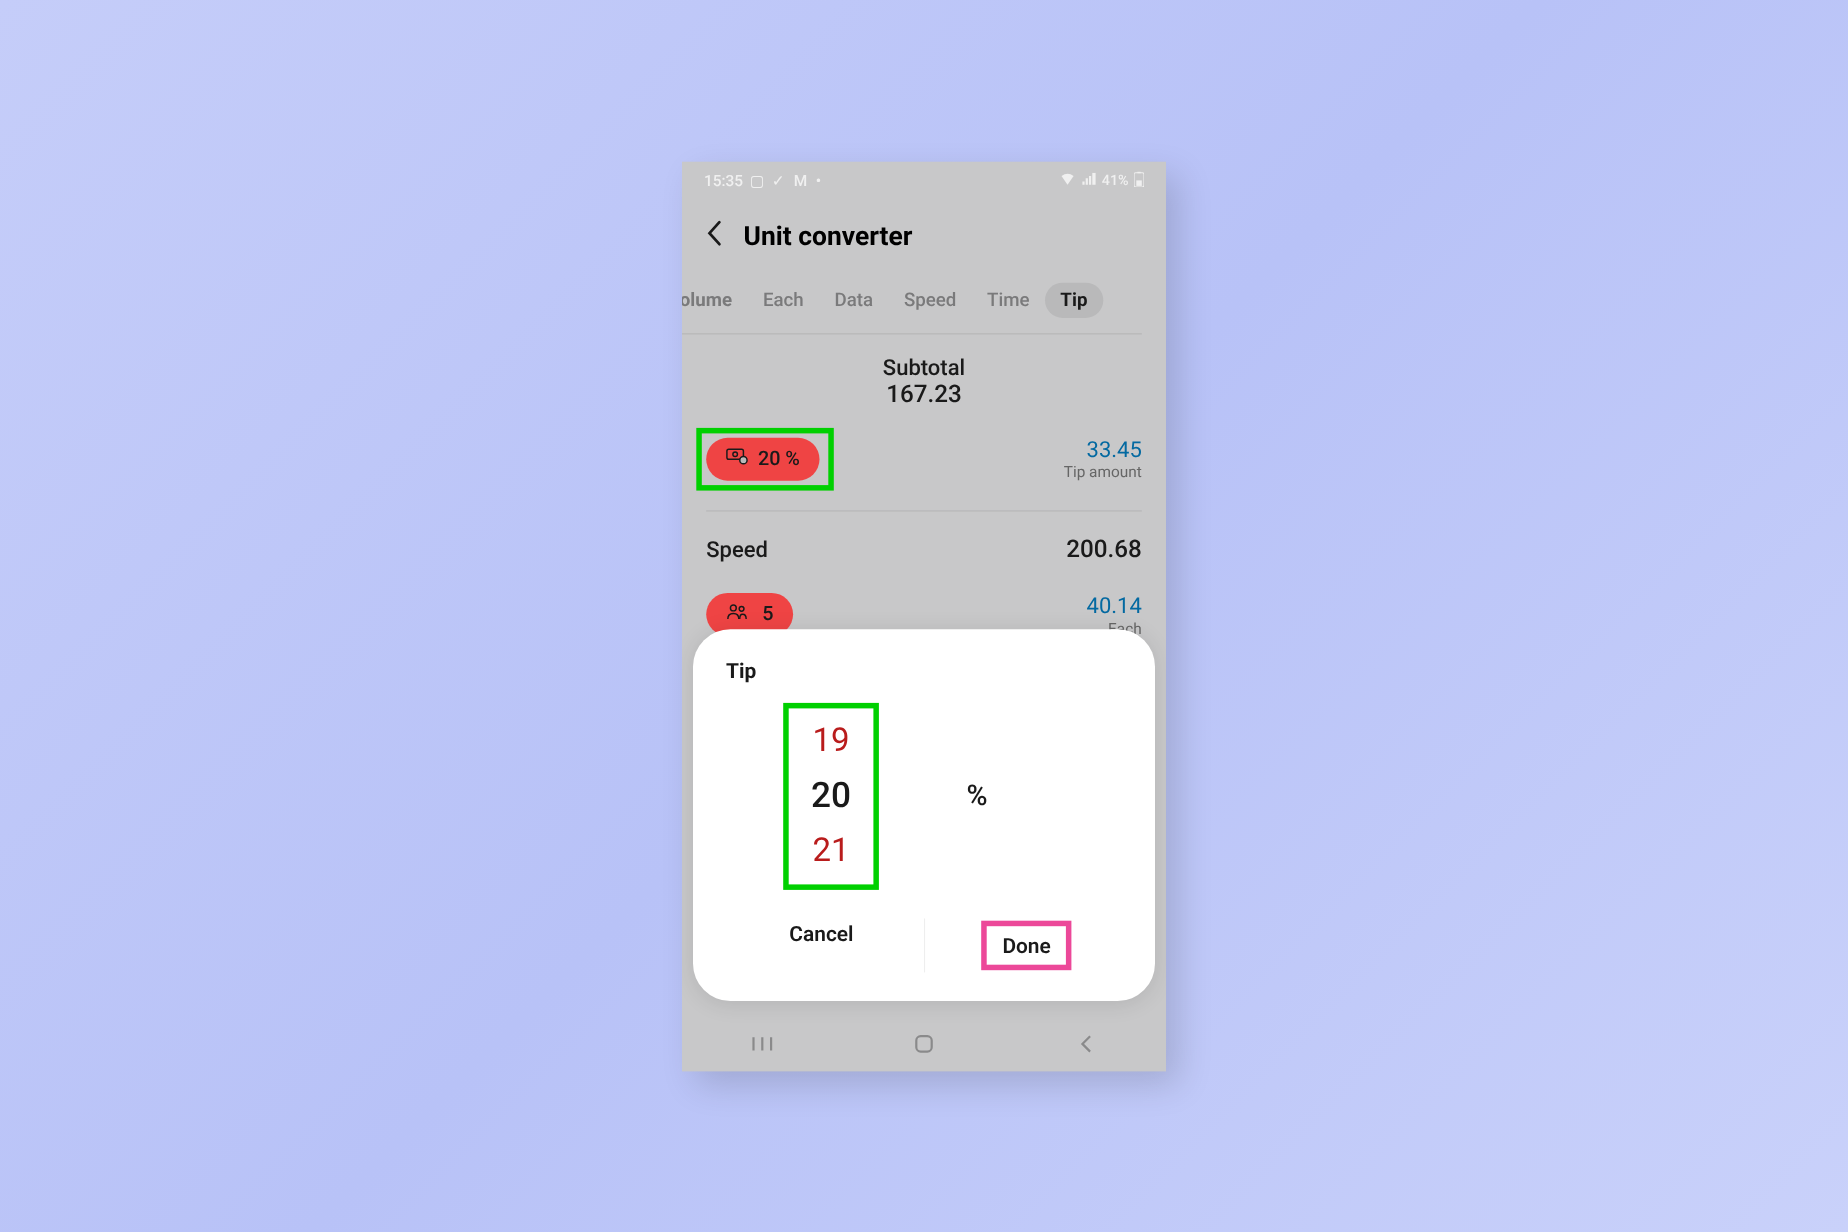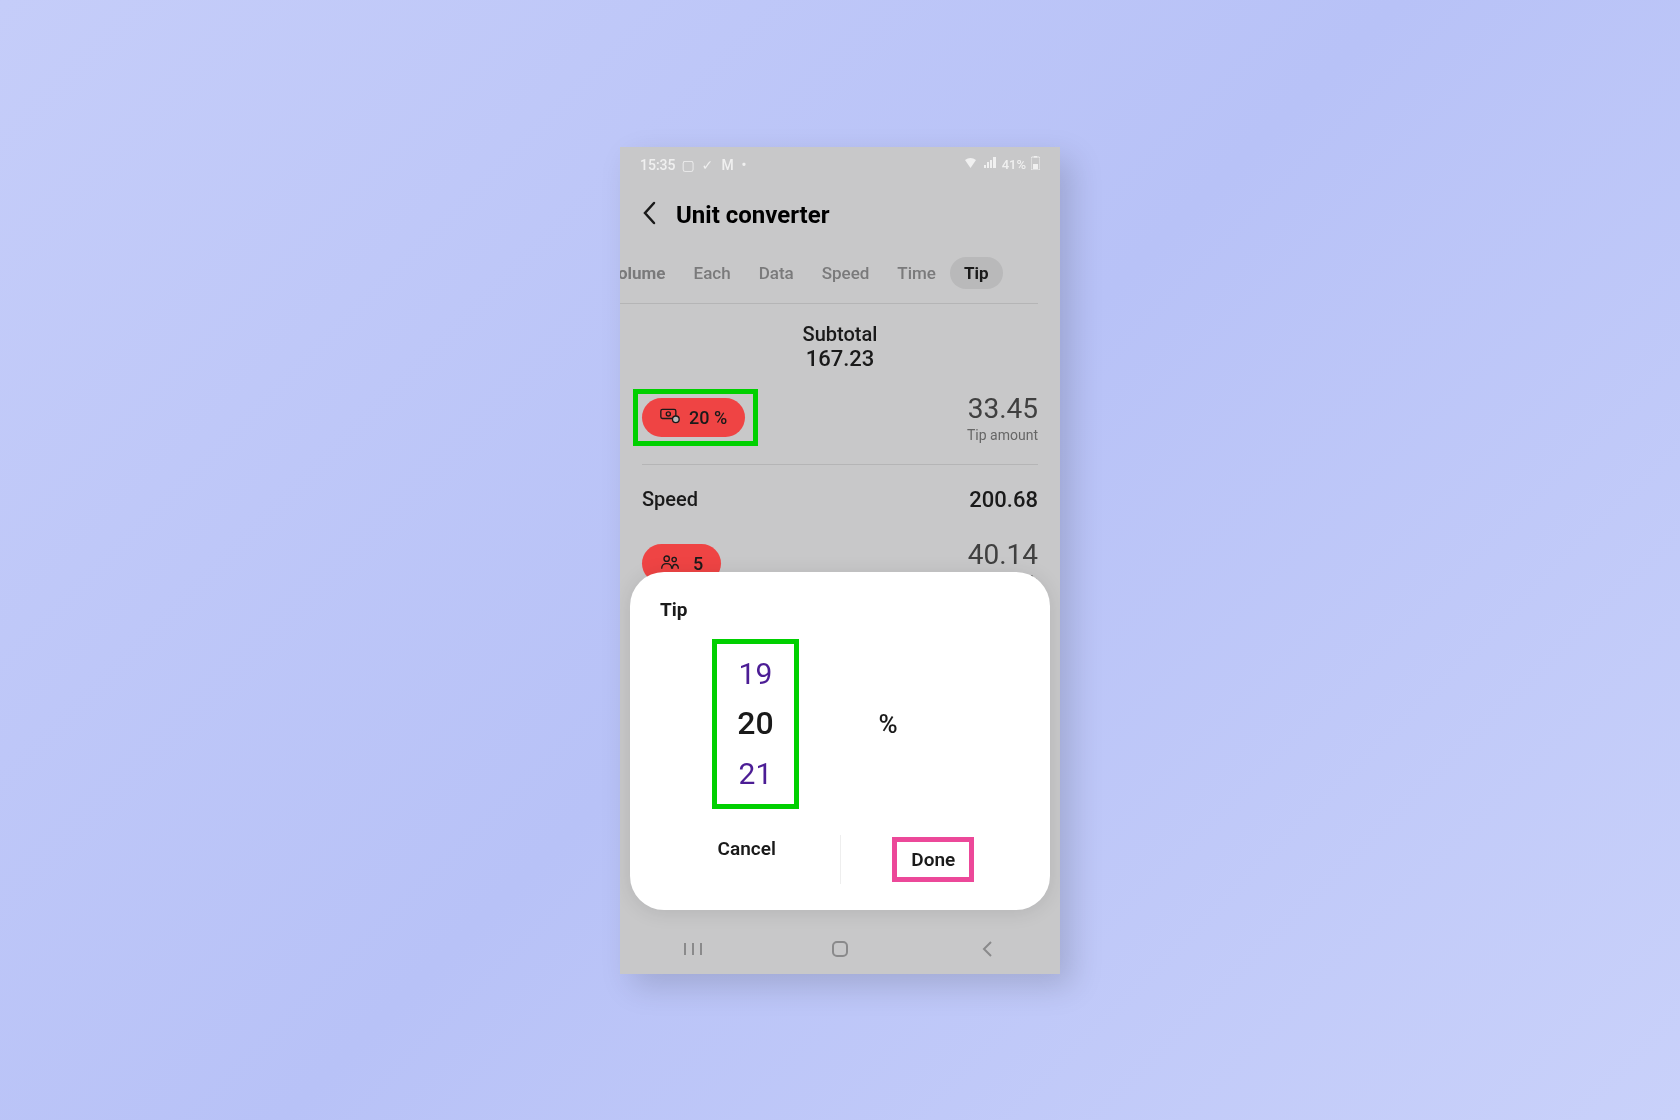--- a/index.html
+++ b/index.html
@@ -102,21 +102,21 @@
       font-size: 18px;
       color: #1a1a1a;
       font-weight: 500;
     }
     .pill-highlight {
       border: 5px solid #00d000;
       padding: 4px 8px 4px 4px;
       margin-left: -9px;
     }
     .pill-value { margin-left: 4px; }
-    .big-number { font-size: 28px; color: #404040; font-weight: 400; text-align: right; }
+    .big-number { font-size: 20px; color: #0369a1; font-weight: 400; text-align: right; }
     .small-label { font-size: 14px; color: #666; text-align: right; margin-top: 2px; }
     .right-col { display: flex; flex-direction: column; align-items: flex-end; }
     .sheet {
       position: absolute;
       bottom: 64px;
       left: 10px;
       right: 10px;
       background: #fff;
       border-radius: 34px;
       padding: 26px 24px 18px 24px;
@@ -141,21 +141,21 @@
       border: 5px solid #00d000;
       padding: 6px 20px;
       display: flex;
       flex-direction: column;
       align-items: center;
       gap: 0;
       margin-left: -40px;
     }
     .picker-prev, .picker-next {
       font-size: 30px;
-      color: #4c1d95;
+      color: #b91c1c;
       font-weight: 400;
       line-height: 1.6;
     }
     .picker-current {
       font-size: 32px;
       color: #1a1a1a;
       font-weight: 500;
       line-height: 1.6;
     }
     .percent-sign {

